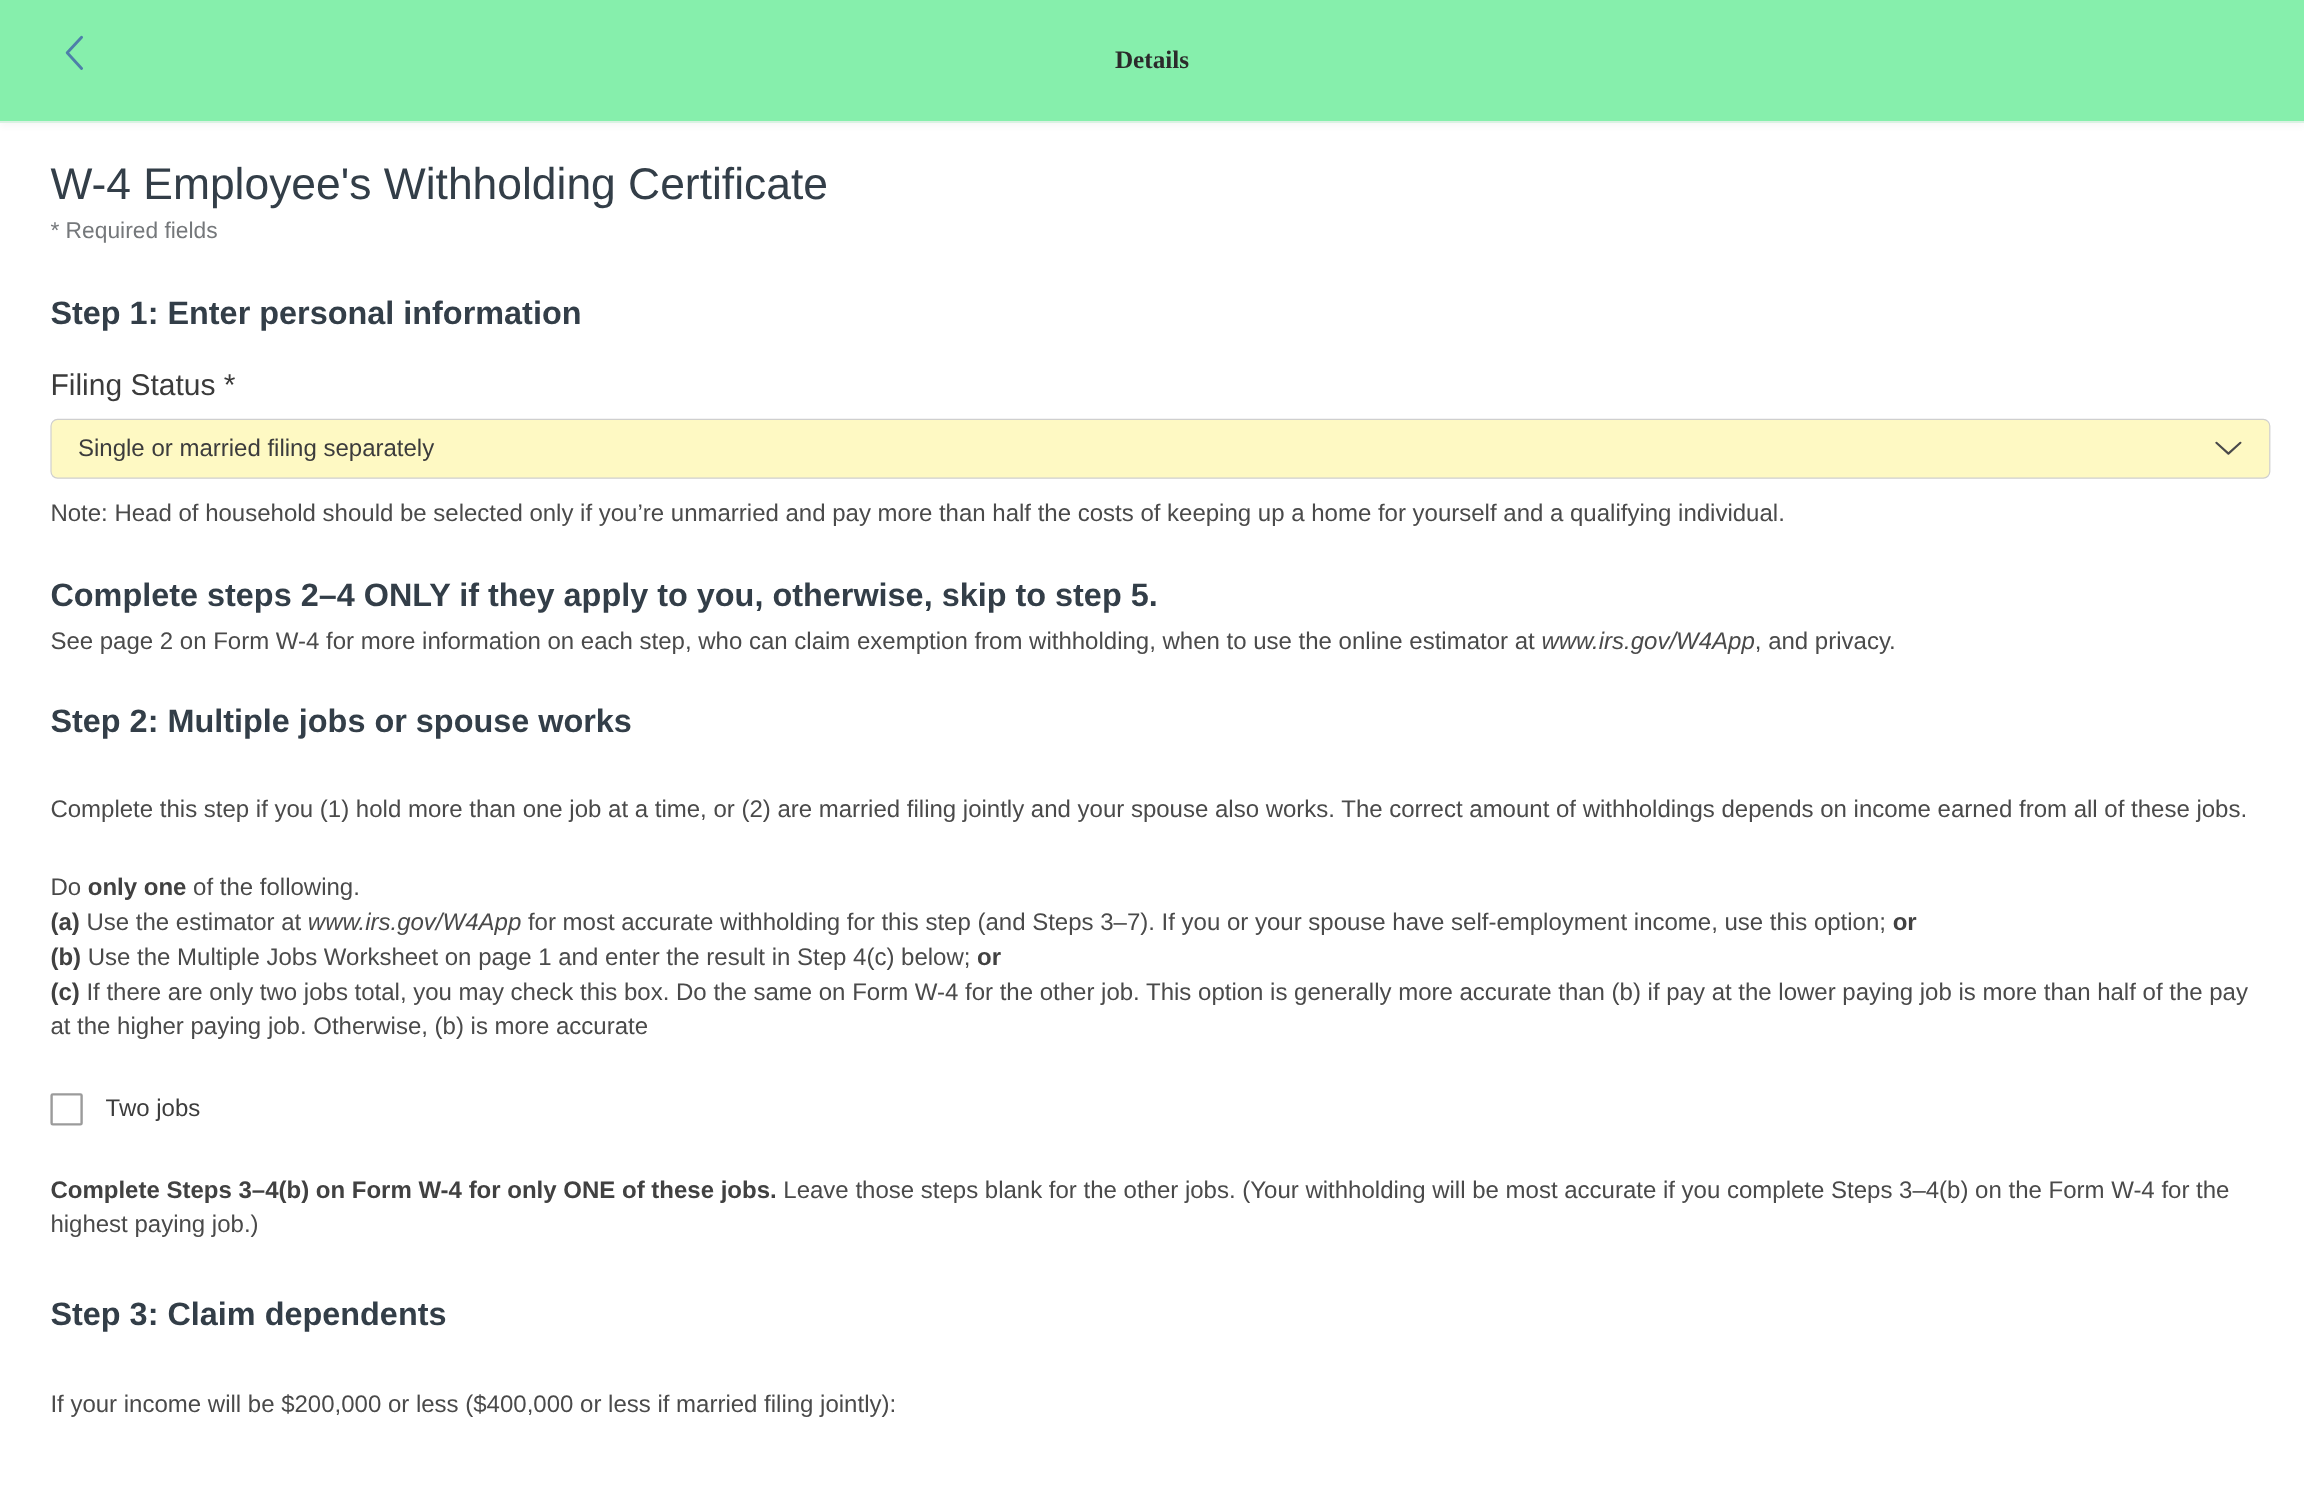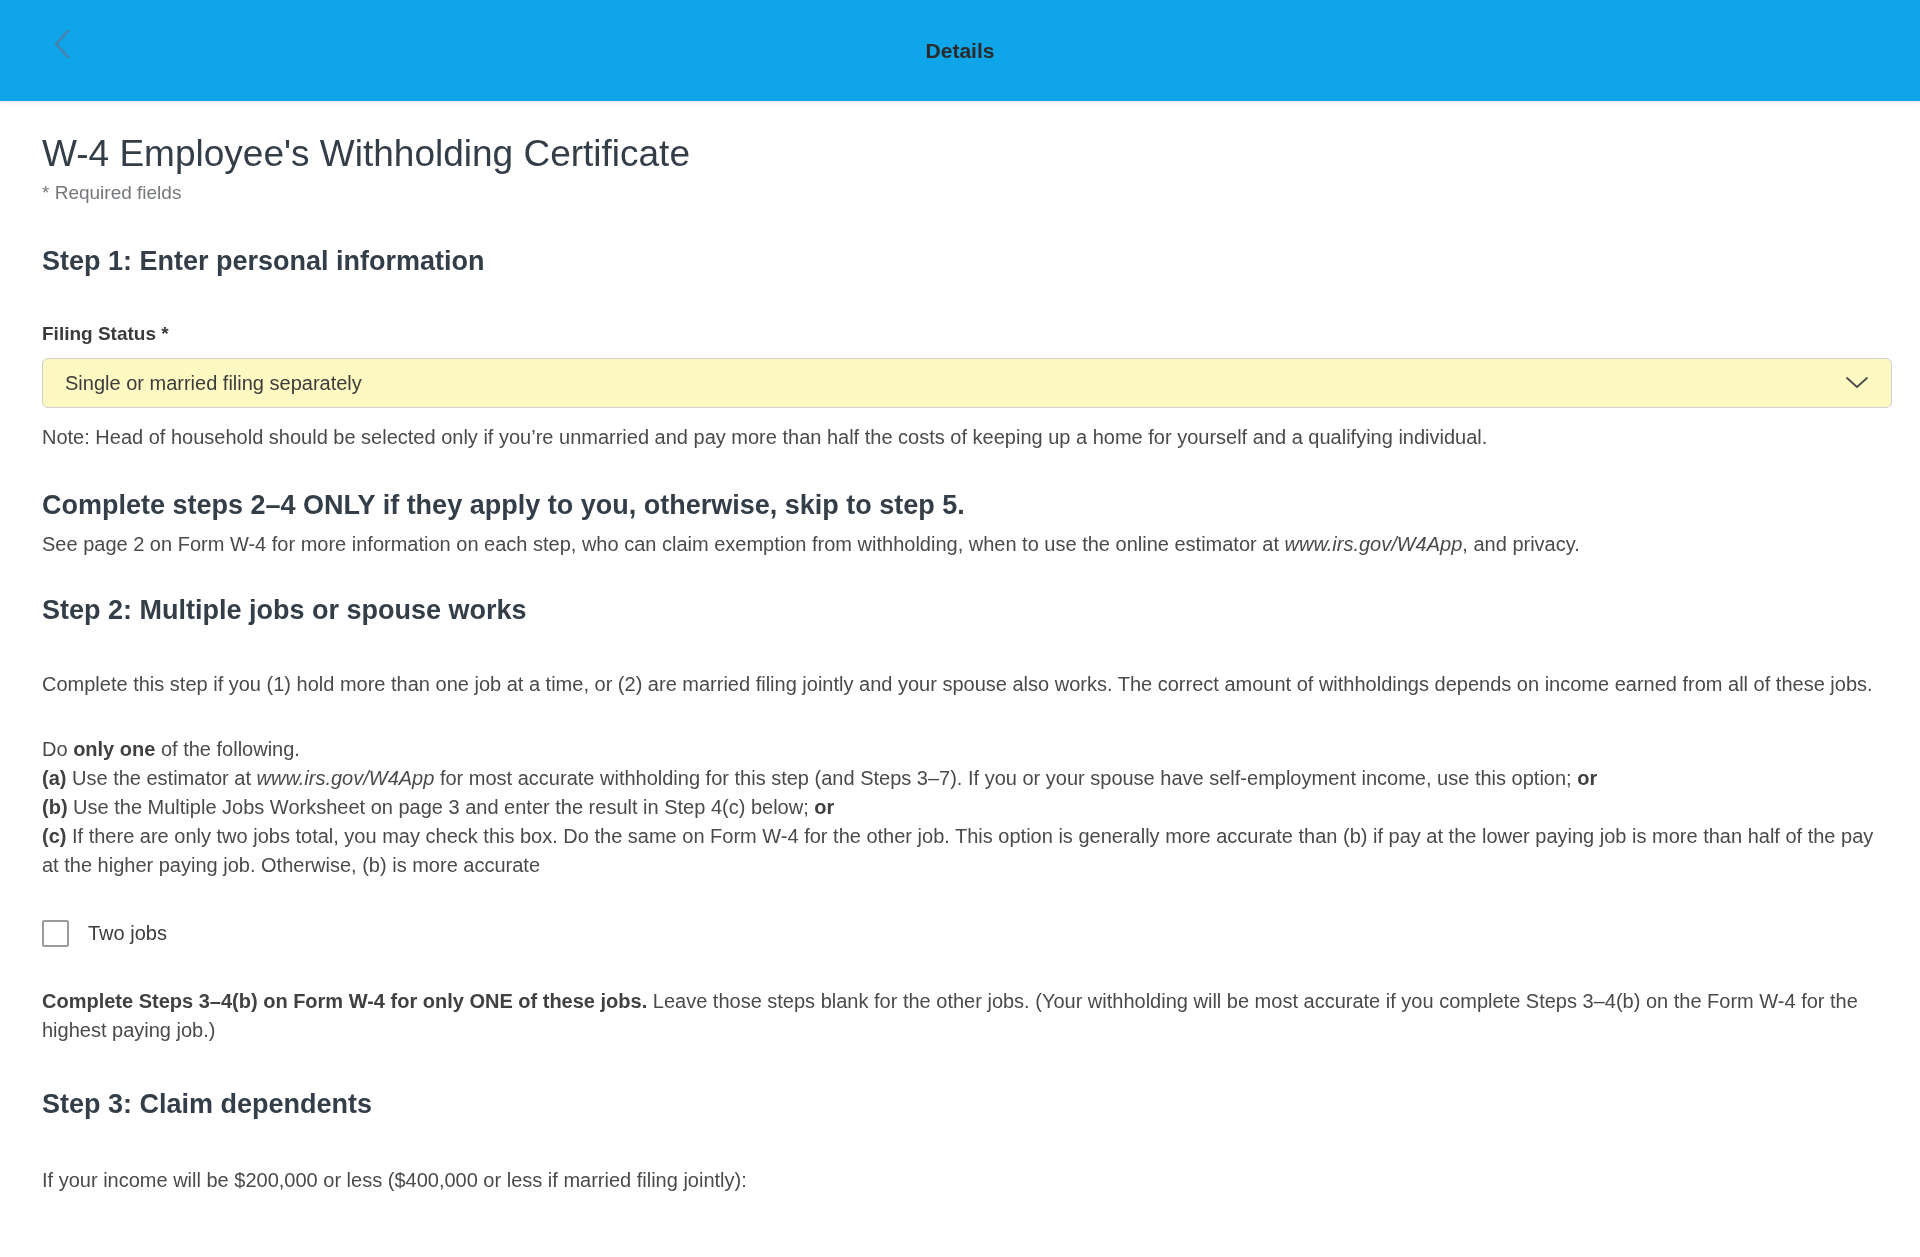--- a/index.html
+++ b/index.html
@@ -6,24 +6,25 @@
   html, body { background: #ffffff; }
   body {
     width: 1920px; height: 1257px; overflow: hidden;
     font-family: "Liberation Sans", sans-serif;
     color: #4a4a4a;
     -webkit-font-smoothing: antialiased;
   }
 
   
   .topbar {
-    position: relative; height: 102px; background: #0ea5e9;
+    position: relative; height: 102px; background: #86efac;
     display: flex; align-items: center; justify-content: center;
     border-bottom: 1px solid #f1f1f1;
     box-shadow: 0 4px 6px rgba(0,0,0,0.035);
+    font-family: Liberation Serif, serif;
   }
   .back-btn {
     position: absolute; left: 40px; top: 22px;
     width: 44px; height: 44px;
     background: transparent; border: none; cursor: pointer;
     display: flex; align-items: center; justify-content: center;
   }
   .topbar-title { font-size: 21px; font-weight: 700; color: #2b2b2b; }
 
   
@@ -33,21 +34,21 @@
     margin-top: 31px;
     font-size: 37px; font-weight: 400; color: #333e48;
   }
   .required-note { margin-top: 7px; font-size: 19px; color: #75787b; }
 
   h2.step-heading {
     font-size: 27px; font-weight: 700; color: #333e48;
   }
   .step1-heading { margin-top: 42px; }
 
-  .field-label { margin-top: 46px; font-size: 19px; font-weight: 700; color: #3b3b3b; }
+  .field-label { margin-top: 30px; font-size: 25px; font-weight: 400; color: #3b3b3b; }
 
   .select {
     margin-top: 13px; height: 50px; width: 100%;
     border: 1px solid #cfcfcf; border-radius: 6px; background: #fef9c3;
     display: flex; align-items: center; justify-content: space-between;
     padding: 0 22px; cursor: pointer;
   }
   .select-value { font-size: 20px; color: #3c3c3c; }
 
   .body-text { font-size: 20px; line-height: 29px; color: #4a4a4a; }
@@ -118,21 +119,21 @@
   <h2 class="sub-heading">Complete steps 2–4 ONLY if they apply to you, otherwise, skip to step 5.</h2>
   <p class="body-text see-page"><span>See page 2 on Form W-4 for more information on each step, who can claim exemption from withholding, when to use the online estimator at </span><i>www.irs.gov/W4App</i><span>, and privacy.</span></p>
 
   <h2 class="step-heading step2-heading">Step 2: Multiple jobs or spouse works</h2>
 
   <p class="body-text step2-intro">Complete this step if you (1) hold more than one job at a time, or (2) are married filing jointly and your spouse also works. The correct amount of withholdings depends on income earned from all of these jobs.</p>
 
   <div class="body-text options-block">
     <p><span>Do </span><b>only one</b><span> of the following.</span></p>
     <p><b>(a)</b><span> Use the estimator at </span><i>www.irs.gov/W4App</i><span> for most accurate withholding for this step (and Steps 3–7). If you or your spouse have self-employment income, use this option; </span><b>or</b></p>
-    <p><b>(b)</b><span> Use the Multiple Jobs Worksheet on page 3 and enter the result in Step 4(c) below; </span><b>or</b></p>
+    <p><b>(b)</b><span> Use the Multiple Jobs Worksheet on page 1 and enter the result in Step 4(c) below; </span><b>or</b></p>
     <p><b>(c)</b><span> If there are only two jobs total, you may check this box. Do the same on Form W-4 for the other job. This option is generally more accurate than (b) if pay at the lower paying job is more than half of the pay at the higher paying job. Otherwise, (b) is more accurate</span></p>
   </div>
 
   <div class="checkbox-row">
     <span class="checkbox-box" role="checkbox" aria-checked="false"></span>
     <span class="checkbox-label">Two jobs</span>
   </div>
 
   <p class="body-text complete-note"><b>Complete Steps 3–4(b) on Form W-4 for only ONE of these jobs.</b><span> Leave those steps blank for the other jobs. (Your withholding will be most accurate if you complete Steps 3–4(b) on the Form W-4 for the highest paying job.)</span></p>
 

